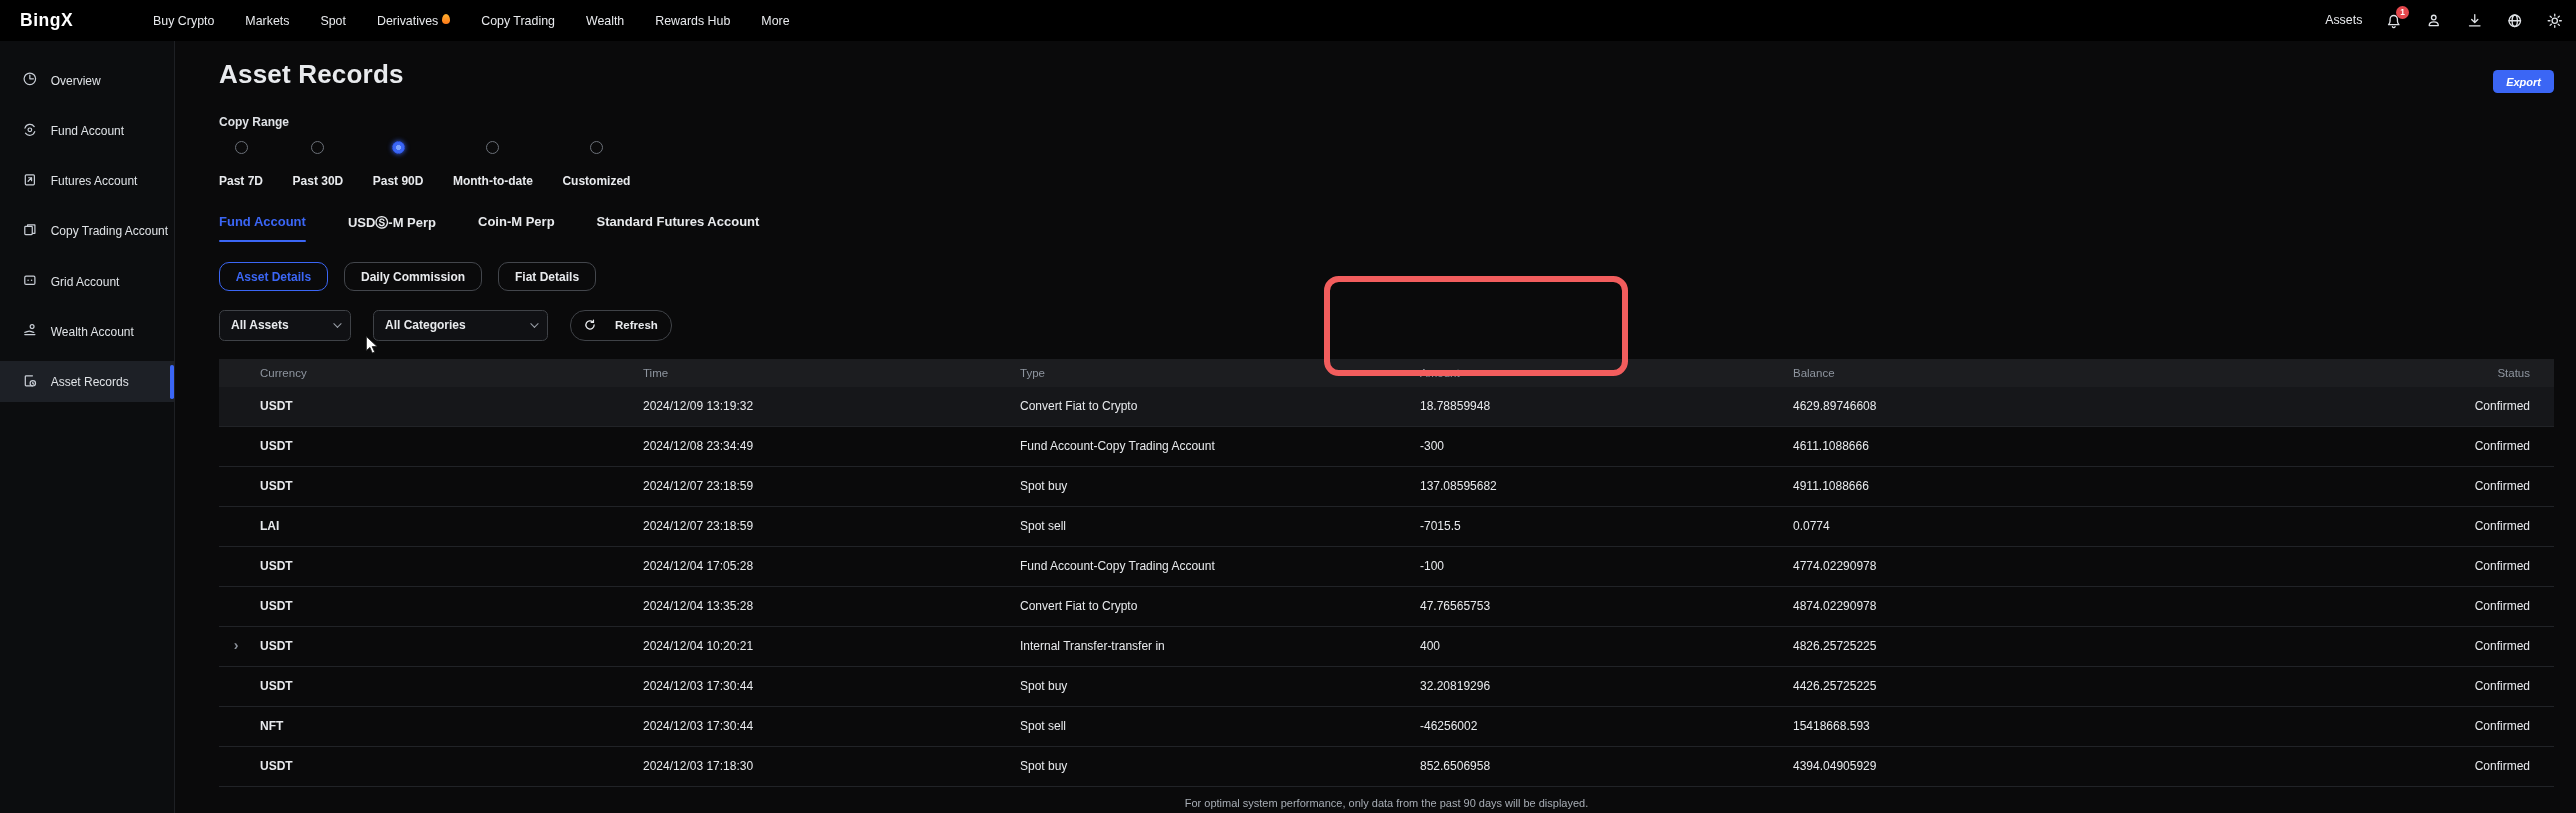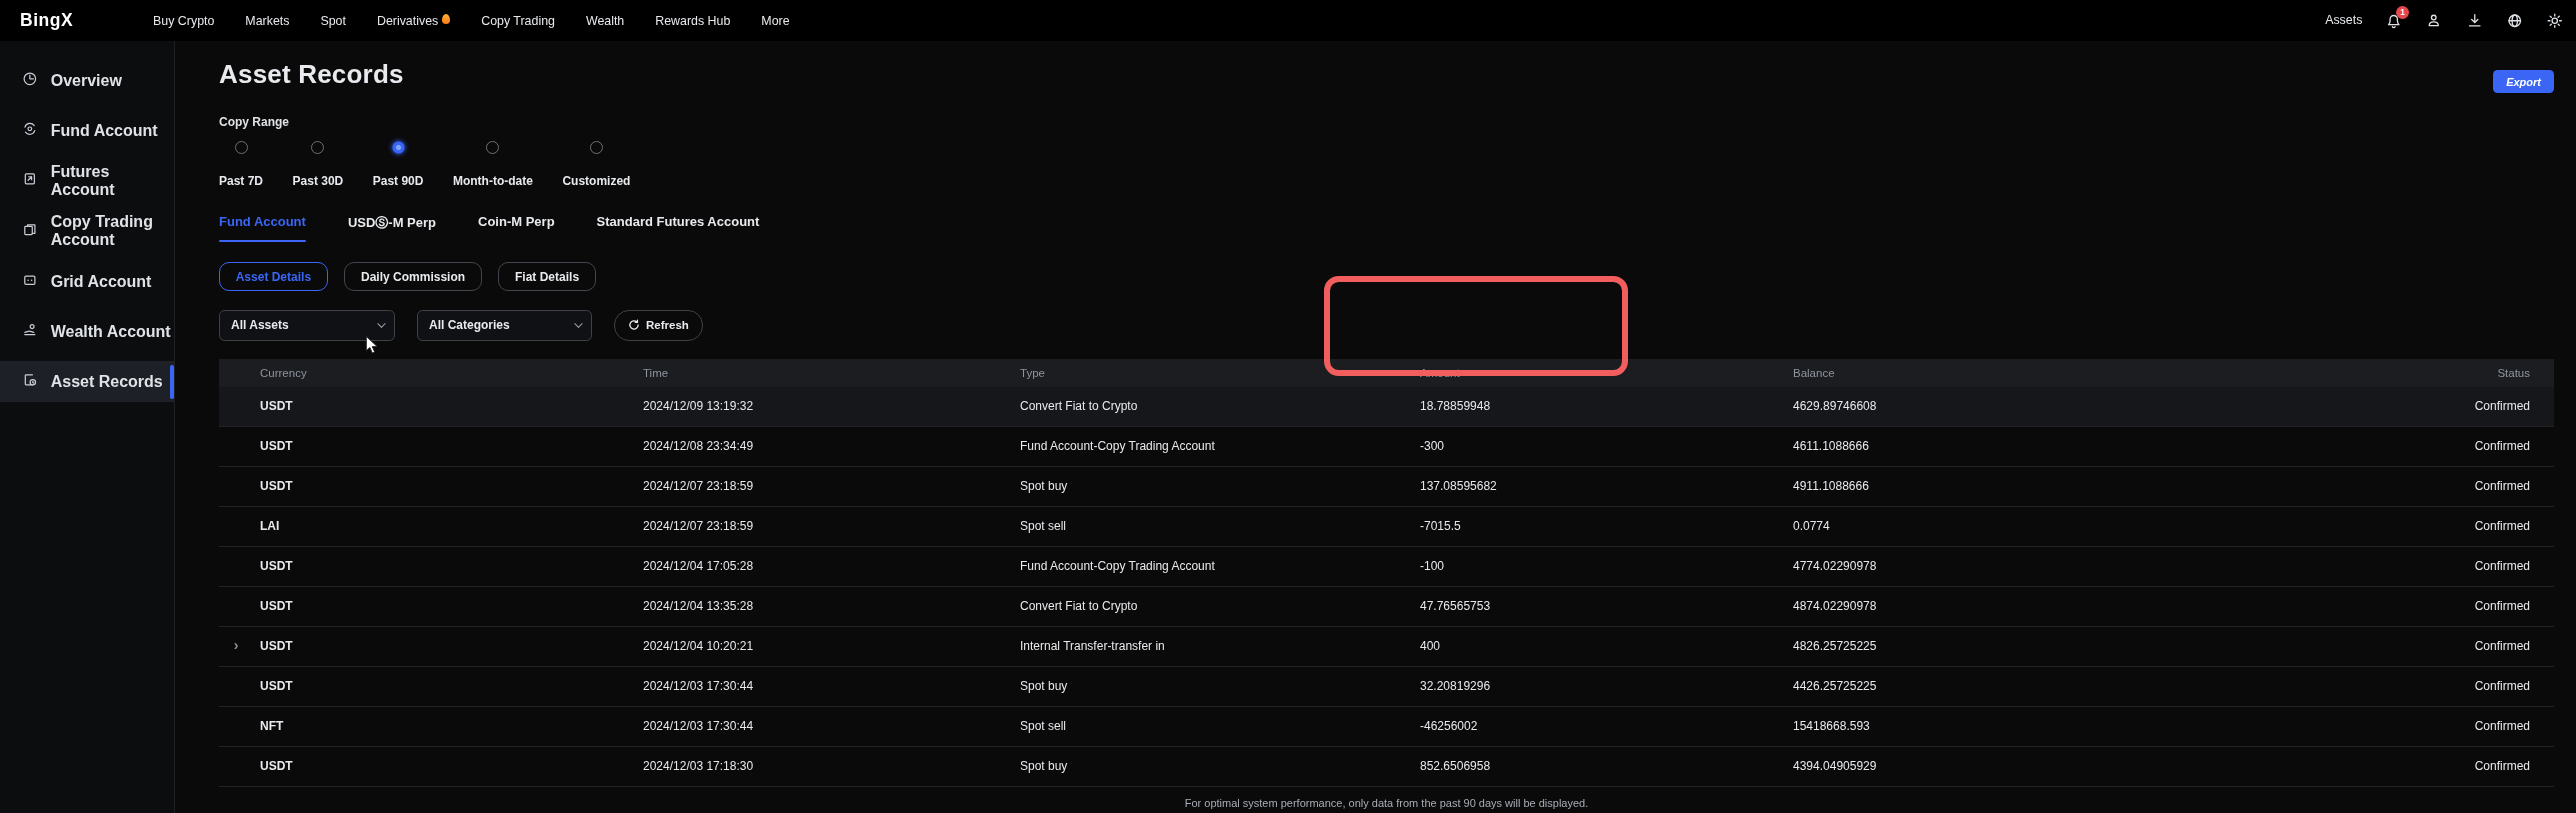--- a/index.html
+++ b/index.html
@@ -16,21 +16,21 @@
   .assets-link { font-size:12.4px; font-weight:500; color:#e8eaed; cursor:pointer; }
   .nav-ic { position:relative; width:18.4px; height:18.4px; display:inline-flex; align-items:center; justify-content:center; cursor:pointer; }
   .nav-ic svg { stroke:#dfe2e6; fill:none; stroke-width:1.5; stroke-linecap:round; stroke-linejoin:round; }
   .badge { position:absolute; top:-5.5px; right:-6.4px; min-width:13px; height:13px; border-radius:7.4px;
     background:#e5484d; color:#fff; font-size:8.3px; font-weight:700; display:flex; align-items:center; justify-content:center; padding:0 2.8px; }
 
   
   .shell { display:flex; height:773px; }
   .sidebar { width:175px; background:#0c0d0f; border-right:0.9px solid #1e2024; padding-top:19.3px; flex:none; }
   .side-item { height:41px; display:flex; align-items:center; gap:13px; padding-left:22px; margin-bottom:9.2px;
-    font-size:16px; font-weight:700; color:#dfe2e6; cursor:pointer; position:relative; }
+    font-size:12px; font-weight:400; color:#dfe2e6; cursor:pointer; position:relative; }
   .side-item svg { stroke:#c9ced6; fill:none; stroke-width:1.4; stroke-linecap:round; stroke-linejoin:round; flex:none; }
   .side-item.active { background:#1d2026; }
   .side-item.active::after { content:""; position:absolute; right:0; top:3.7px; bottom:3.7px; width:3.7px; background:#3b66f5; border-radius:1.8px; }
 
   
   .main { flex:1; padding:18.4px 22px 0 44px; position:relative; }
   .page-head { display:flex; align-items:flex-start; justify-content:space-between; }
   h1 { font-size:26px; font-weight:700; letter-spacing:0.2px; }
   .export { background:#3b66f5; color:#fff; border:none; border-radius:4.6px; font-size:11px; font-weight:600;
     padding:5.5px 13px; cursor:pointer; margin-top:11px; font-family:inherit;font-style:italic; }
@@ -46,24 +46,24 @@
   .tab.active { color:#3b66f5; }
   .tab.active::after { content:""; position:absolute; left:0; right:0; bottom:0; height:2.3px; background:#3b66f5; border-radius:1.8px; }
 
   .pills { margin-top:20px; display:flex; gap:16.6px; }
   .pill { border:0.9px solid #43464c; border-radius:10px; padding:6.4px 15.7px; font-size:12px; font-weight:600; color:#e8eaed; cursor:pointer; }
   .pill.active { border-color:#3b66f5; color:#3b66f5; }
 
   .filters { margin-top:18.4px; display:flex; gap:22px; align-items:center; }
   .select { height:31px; border:0.9px solid #3f4247; border-radius:5.5px; background:#101114; display:flex; align-items:center;
     justify-content:space-between; padding:0 11px; font-size:12px; font-weight:600; cursor:pointer; }
-  .select.assets { width:176px;gap:8px; } .select.cats { width:175px; }
+  .select.assets { width:132px;gap:8px; } .select.cats { width:175px; }
   .chev { width:6.4px; height:6.4px; border-right:1.5px solid #9aa0a8; border-bottom:1.5px solid #9aa0a8; transform:rotate(45deg) translateY(-1.8px); }
   .refresh { height:31px; border:0.9px solid #3f4247; border-radius:15px; background:transparent; color:#e8eaed;
-    font-size:11.5px; font-weight:600; padding:0 13px; display:flex; align-items:center; gap:6px; cursor:pointer; font-family:inherit; }
+    font-size:11.5px; font-weight:600; padding:0 13px; display:flex; align-items:center; gap:19px; cursor:pointer; font-family:inherit; }
   .refresh svg { stroke:#e8eaed; fill:none; stroke-width:1.5; stroke-linecap:round; }
 
   
   .table { margin-top:18.4px; }
   .thead, .tr { display:grid; grid-template-columns:424px 377px 400px 373px 552px 1fr; align-items:center; }
   .thead { height:28px; background:#1c1d20; color:#8e959f; font-size:11.5px; }
   .tr { height:40px; border-bottom:0.9px solid #212327; font-size:12px; font-weight:500; cursor:pointer; }
   .tr.hover { background:#16171a; }
   .cell:first-child { padding-left:41px; position:relative; }
   .cell.status { text-align:right; padding-right:24px; }

